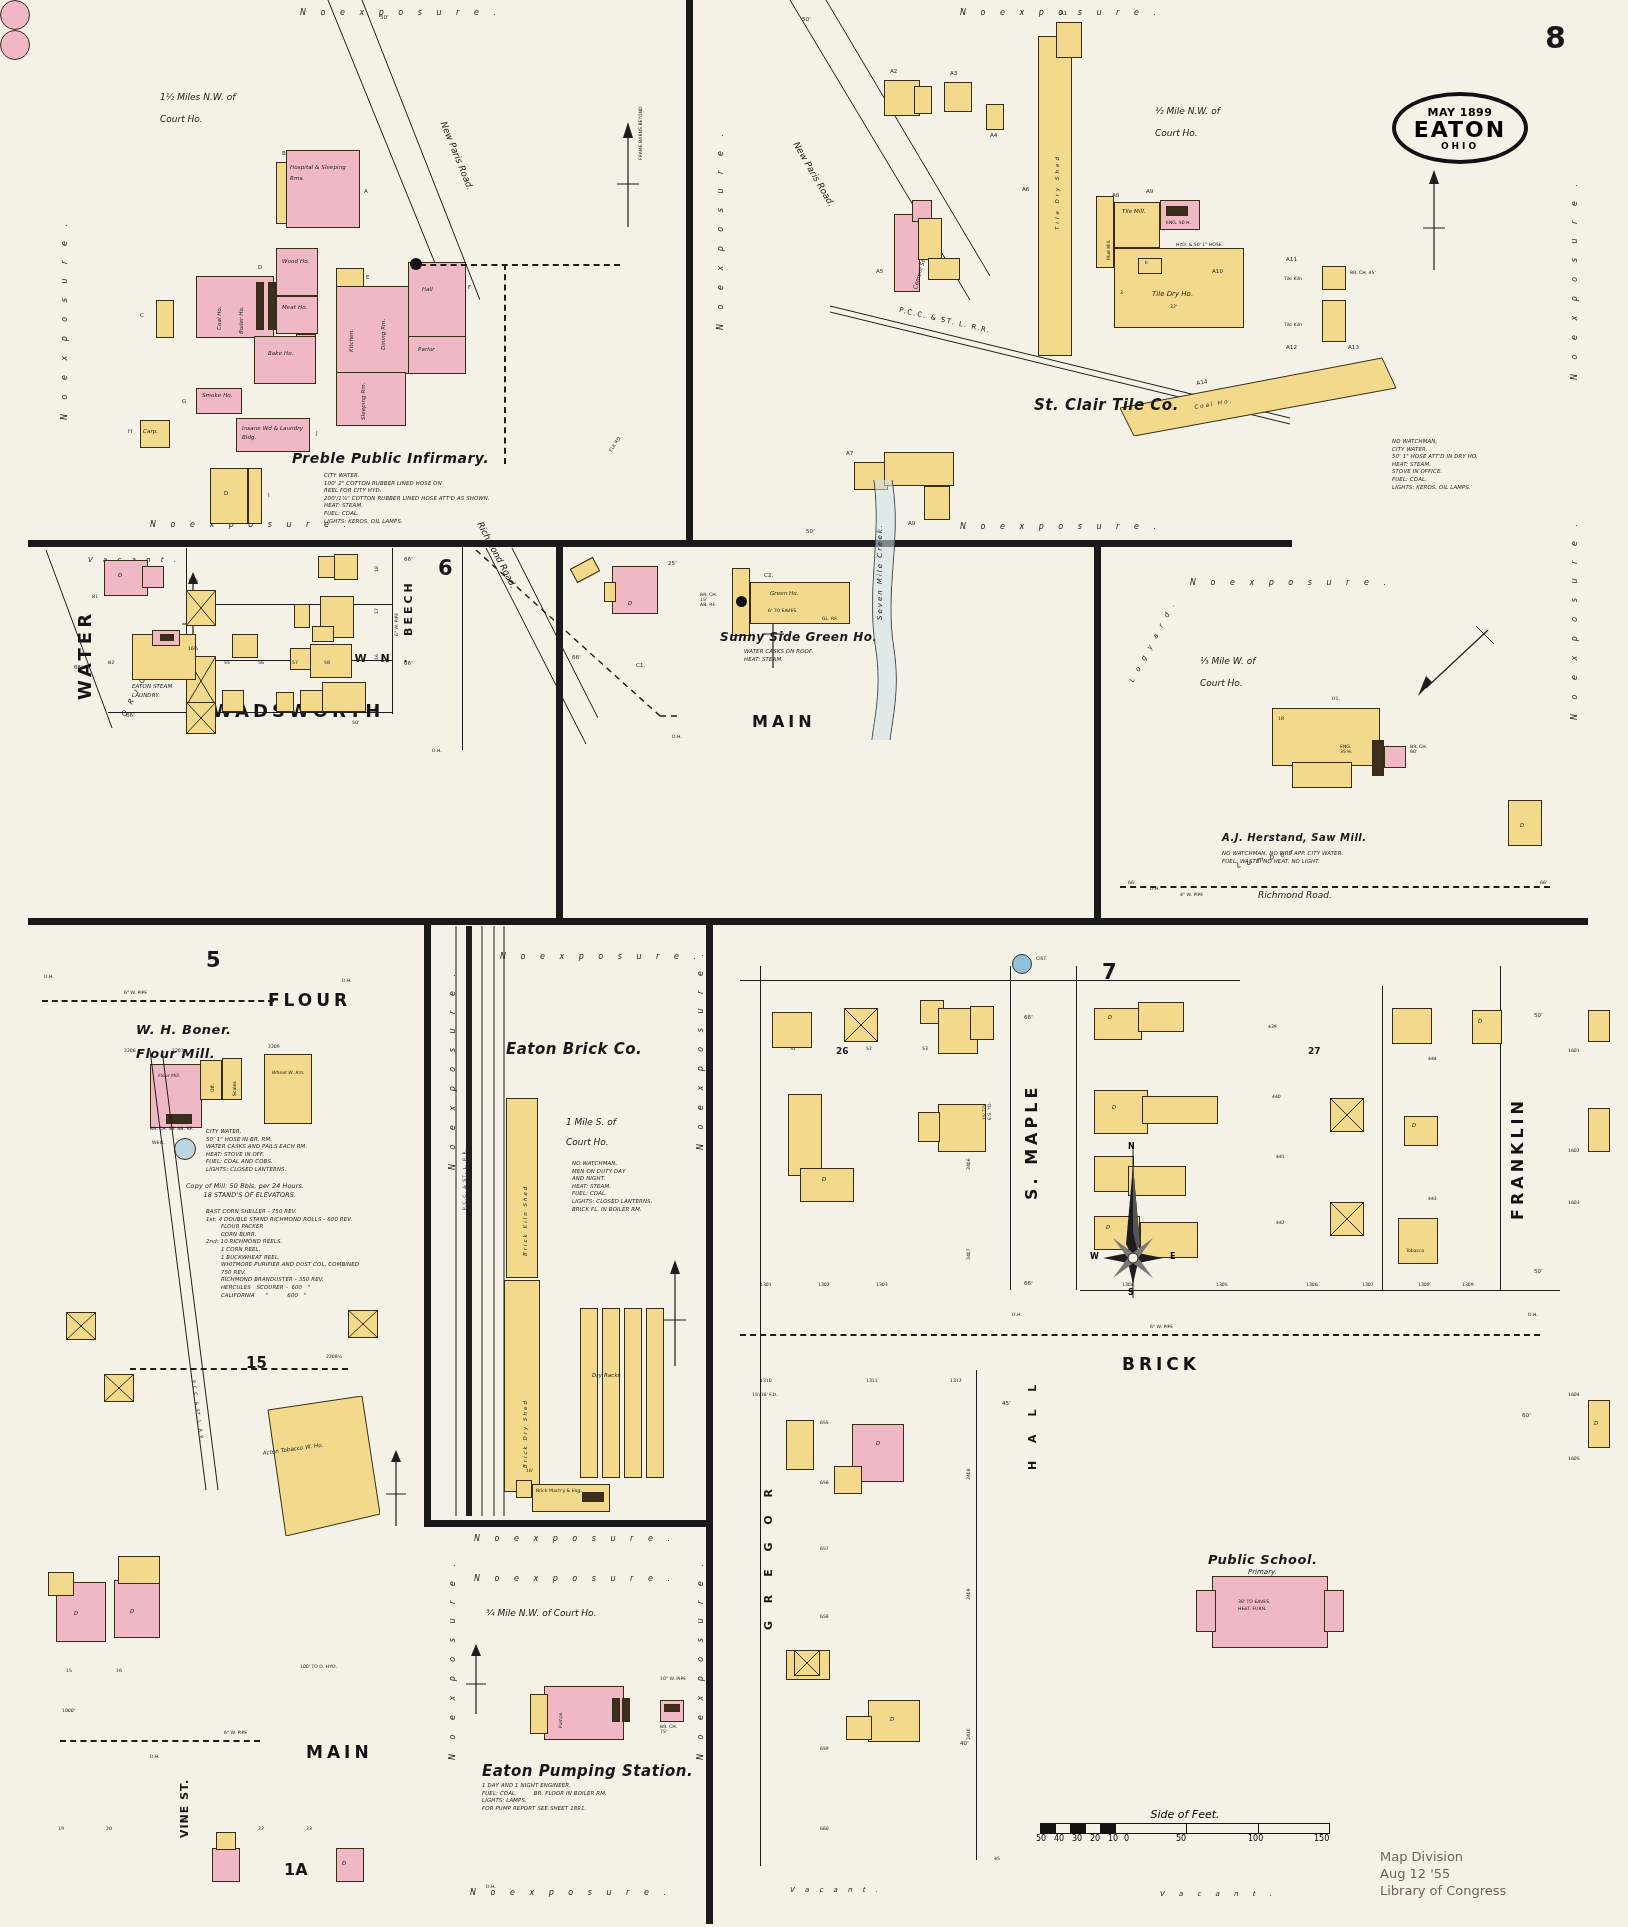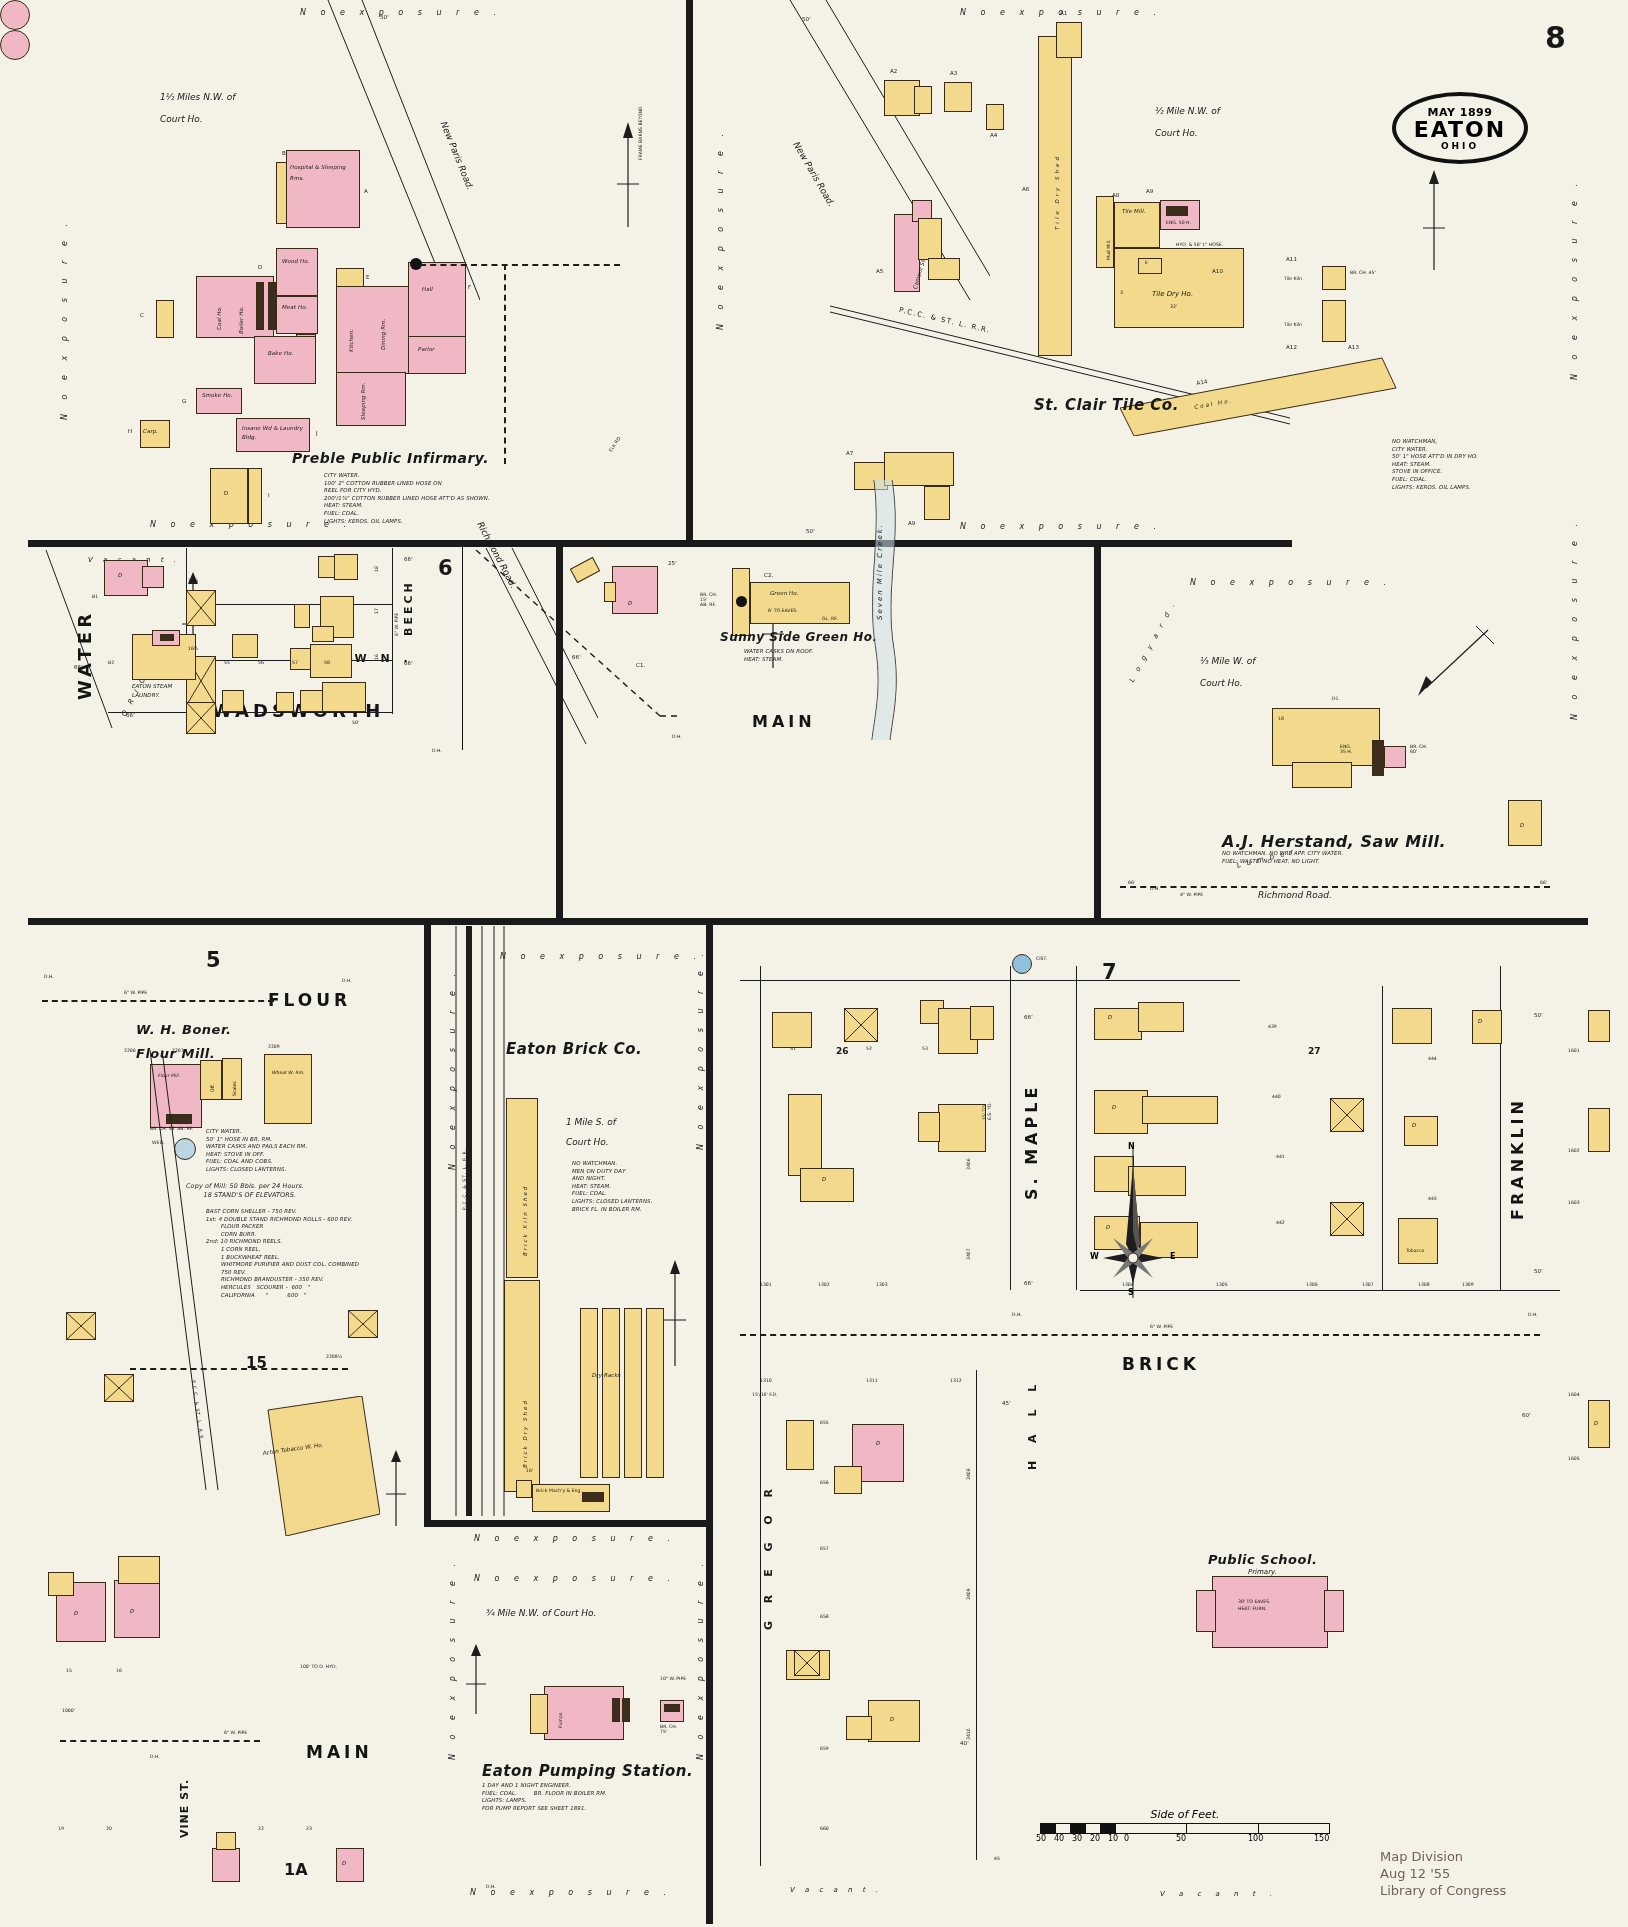--- a/index.html
+++ b/index.html
@@ -472,21 +472,21 @@
   <div class="lbl xtiny" style="left:1332px;top:696px;">D1.</div>
   <div class="lbl xtiny" style="left:1278px;top:716px;">18</div>
   <div class="lbl xtiny" style="left:1340px;top:744px;line-height:5px;white-space:pre;">ENG.
 35 H.</div>
   <div class="lbl xtiny" style="left:1410px;top:744px;line-height:5px;white-space:pre;">BR. CH.
 60'</div>
 
   <div class="bldg frame-y" style="left:1508px;top:800px;width:34px;height:46px;"></div>
   <div class="lbl tiny script" style="left:1520px;top:822px;">D</div>
 
-  <div class="lbl title-name" style="left:1222px;top:832px;font-size:16px;">A.J. Herstand, Saw Mill.</div>
+  <div class="lbl title-name" style="left:1222px;top:832px;font-size:10px;">A.J. Herstand, Saw Mill.</div>
   <div class="notes" style="left:1222px;top:850px;">NO WATCHMAN. NO FIRE APP. CITY WATER.
 FUEL: WASTE. NO HEAT. NO LIGHT.</div>
 
   <div class="abs" style="left:1408px;top:624px;width:90px;height:76px;">
     <svg width="90" height="76">
         <line x1="80" y1="6" x2="18" y2="64" stroke="#1d1d1d" stroke-width="1.2"></line>
         <polygon points="10,72 24,58 18,52" fill="#1d1d1d"></polygon>
         <line x1="68" y1="2" x2="86" y2="20" stroke="#1d1d1d" stroke-width="1"></line>
       </svg>
   </div>

